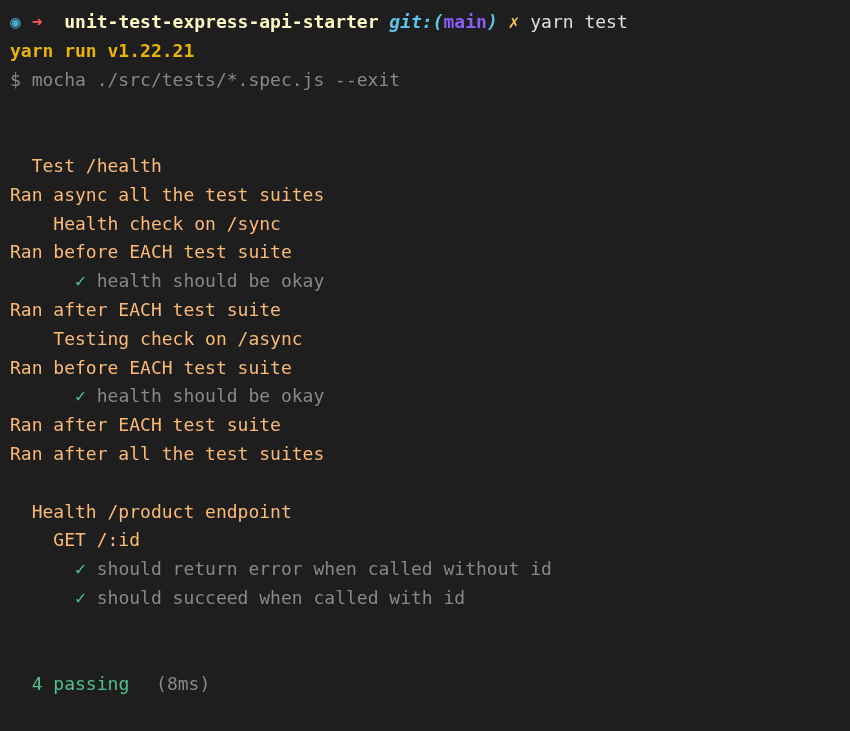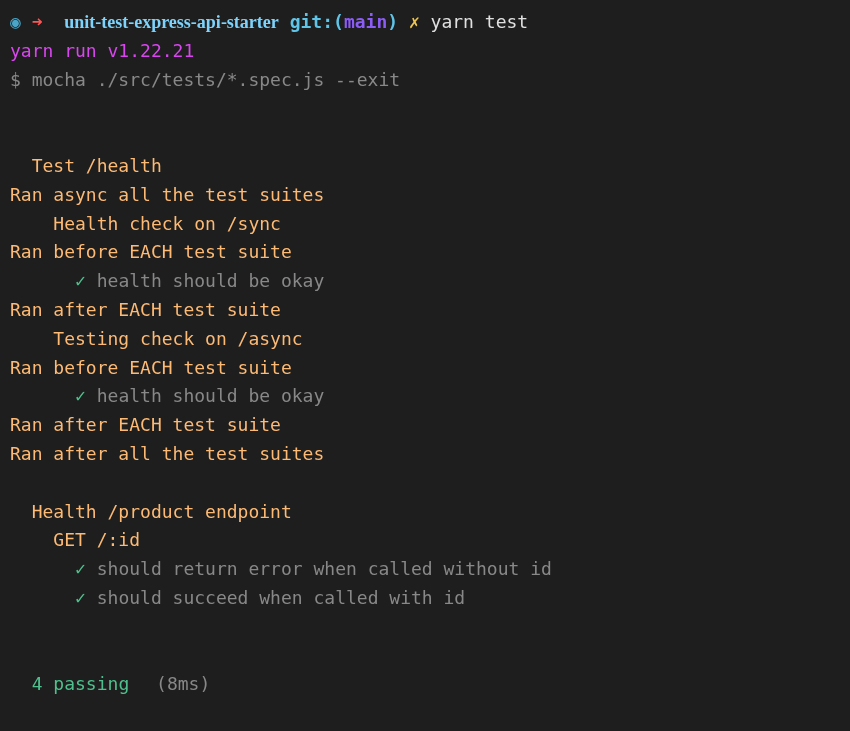--- a/index.html
+++ b/index.html
@@ -22,41 +22,41 @@
       white-space: pre;
       padding: 0 10px;
     }
     .prompt-dot {
       color: #4aa5c9;
     }
     .prompt-arrow {
       color: #ff5555;
     }
     .prompt-dir {
-      color: #7dd3fc;
+      color: #fef9c3;
       font-weight: bold;
-      font-family: Liberation Serif, serif;
     }
     .prompt-git-label {
       color: #5ec4e8;
       font-weight: bold;
+      font-style: italic;
     }
     .prompt-git-branch {
       color: #8b5cf6;
       font-weight: bold;
     }
     .prompt-x {
       color: #f1c84b;
     }
     .prompt-cmd {
       color: #e0e0e0;
     }
     .yarn-run {
-      color: #d946ef;
-      font-weight: normal;
+      color: #eab308;
+      font-weight: bold;
     }
     .dim {
       color: #888888;
     }
     .white {
       color: #fdba74;
     }
     .check {
       color: #4fc08d;
     }

